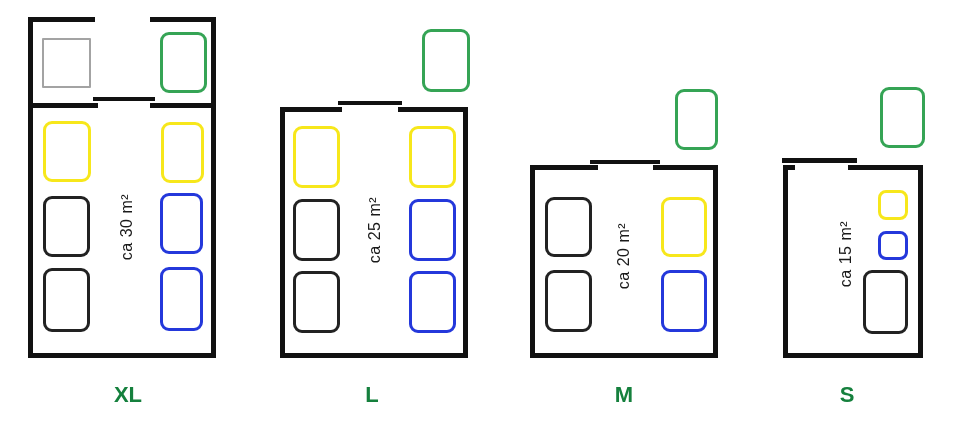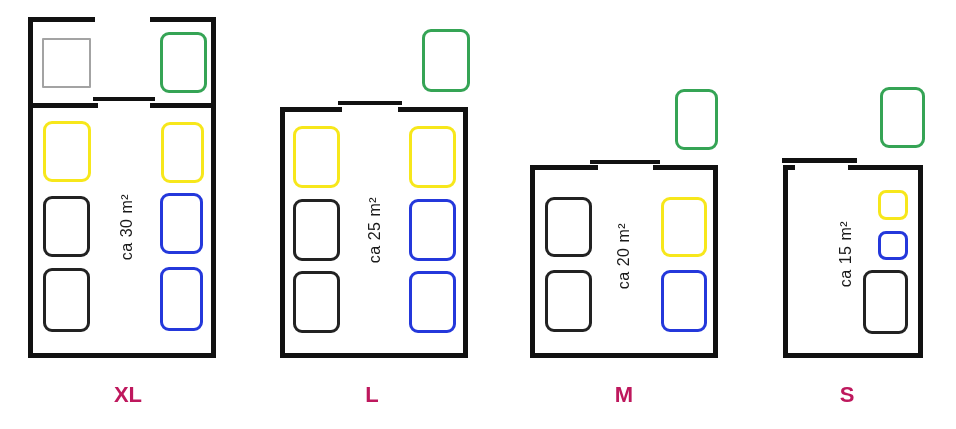--- a/index.html
+++ b/index.html
@@ -31,21 +31,21 @@
     white-space:nowrap;
     font-size:16px;
     letter-spacing:0.5px;
     color:#1a1a1a;
   }
   .size-label{
     position:absolute;
     transform:translate(-50%,-50%);
     font-size:22px;
     font-weight:bold;
-    color:#be185d;
+    color:#15803d;
     white-space:nowrap;
     text-align:right;
   }
 </style>
 </head>
 <body>
 
 <div id="canvas">
     <div class="room-walls" style="left: 28px; top: 17px; width: 188px; height: 341px; border-color: rgb(17, 17, 17);"></div>
     <div class="wall-bar" style="left: 28px; top: 103px; width: 188px; height: 5px; background: rgb(17, 17, 17);"></div>

